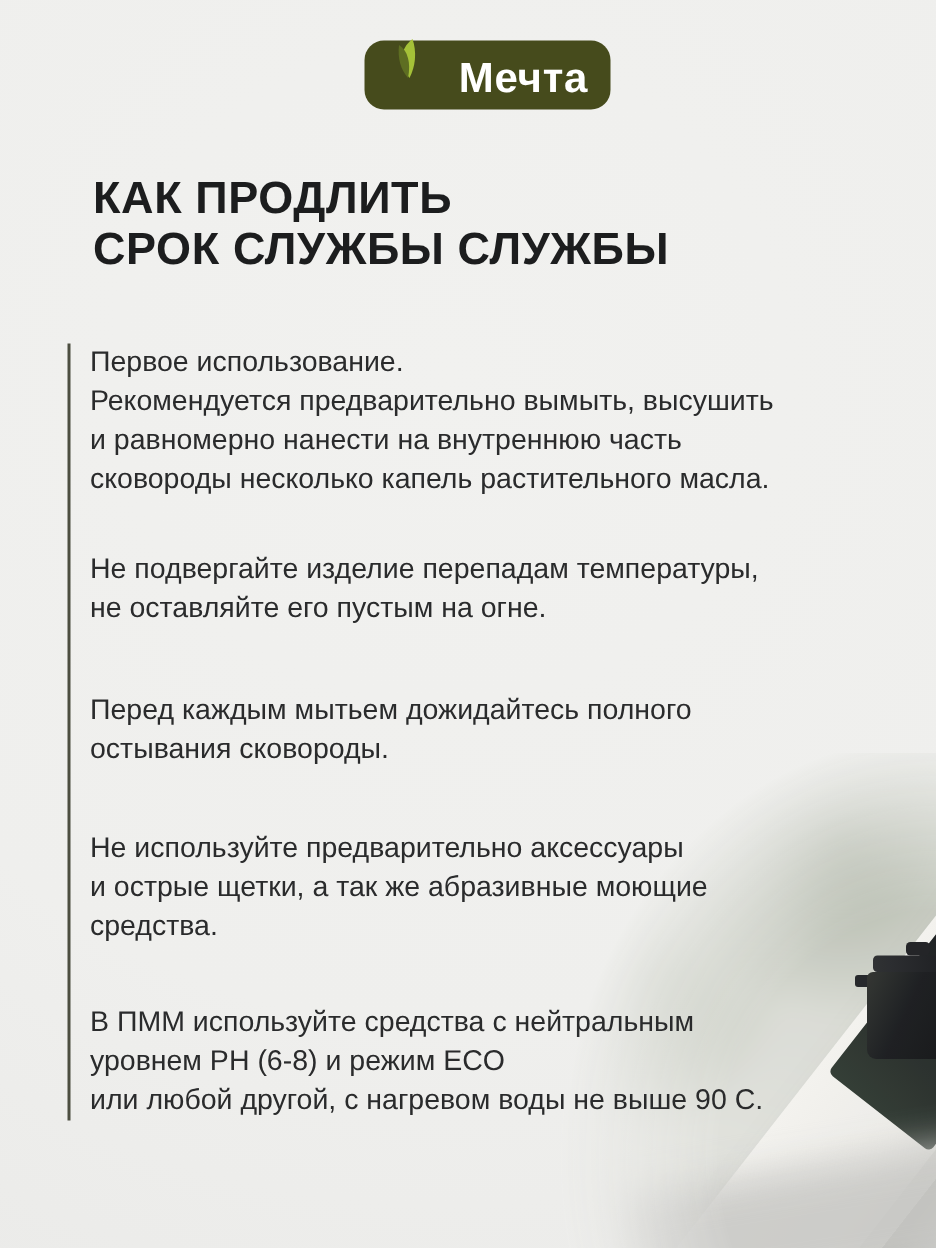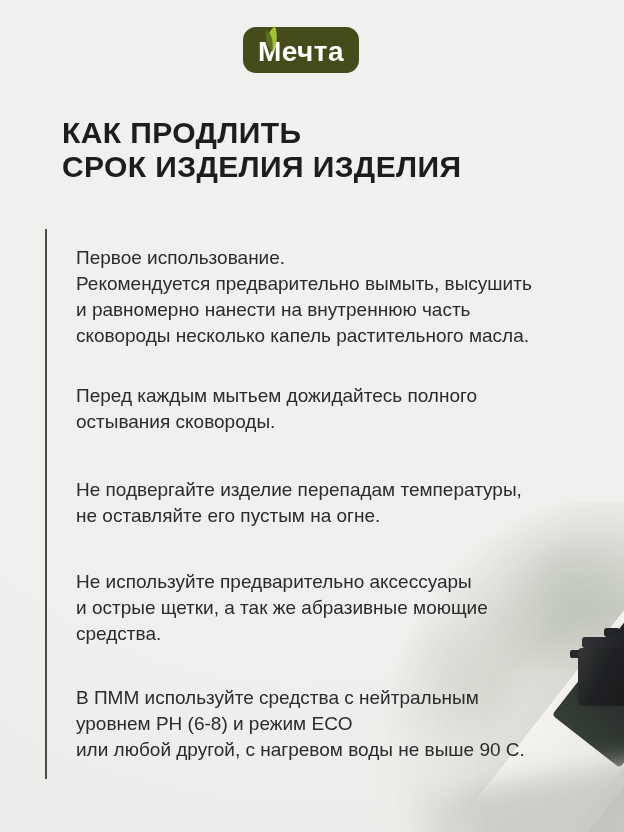--- a/index.html
+++ b/index.html
@@ -14,21 +14,21 @@
     overflow: hidden;
     background: radial-gradient(130% 95% at 48% 30%, #f1f1ef 0%, #efefed 55%, #e9e9e7 100%);
   }
 
   
   .logo {
     position: absolute; left: 243px; top: 27px;
     width: 116px; height: 46px;
     background: #464b1c;
     border-radius: 13px;
-    display: flex; align-items: center; justify-content: center;
+    display: flex; align-items: center; justify-content: center; padding-left: 48px;
   }
   .logo-text {
     color: #ffffff;
     font-size: 28px;
     font-weight: bold;
     letter-spacing: 0.5px;
     padding-top: 3px;
   }
   .leaf {
     position: absolute; left: 20px; top: -1px;
@@ -49,21 +49,21 @@
 
   
   .instructions {
     position: absolute; left: 45px; top: 229px;
     width: 532px;
     border-left: 2px solid #4c4e40;
     padding-left: 13px;
     box-sizing: border-box;
   }
   .instructions p {
-    margin: 16px;
+    margin: 0;
     font-size: 19px; line-height: 26px;
     color: #2a2b2c;
     white-space: pre-line;
   }
   .instructions p:nth-of-type(2) { margin-top: 34px; }
   .instructions p:nth-of-type(3) { margin-top: 42px; }
   .instructions p:nth-of-type(4) { margin-top: 40px; }
   .instructions p:nth-of-type(5) { margin-top: 38px; }
 
   
@@ -152,31 +152,31 @@
 
   <div class="logo">
     <svg class="leaf" viewBox="0 0 20 26" aria-hidden="true">
       <path d="M10,26 C3,17 3,7 12,0 C15,9 14,18 10,26 Z" fill="#a5c138"></path>
       <path d="M9,26 C11,16 9,8 3,4 C2,13 4,20 9,26 Z" fill="#5e6e22"></path>
     </svg>
     <span class="logo-text">Мечта</span>
   </div>
 
   <h1 class="heading">КАК ПРОДЛИТЬ
-СРОК ИЗДЕЛИЯ ИЗДЕЛИЯ</h1>
+СРОК СЛУЖБЫ СЛУЖБЫ</h1>
 
   <div class="instructions">
     <p>Первое использование.
 Рекомендуется предварительно вымыть, высушить
 и равномерно нанести на внутреннюю часть
 сковороды несколько капель растительного масла.</p>
+    <p>Не подвергайте изделие перепадам температуры,
+не оставляйте его пустым на огне.</p>
     <p>Перед каждым мытьем дожидайтесь полного
 остывания сковороды.</p>
-    <p>Не подвергайте изделие перепадам температуры,
-не оставляйте его пустым на огне.</p>
     <p>Не используйте предварительно аксессуары
 и острые щетки, а так же абразивные моющие
 средства.</p>
     <p>В ПММ используйте средства с нейтральным
 уровнем PH (6-8) и режим ECO
 или любой другой, с нагревом воды не выше 90 С.</p>
   </div>
 
 </div>
 

